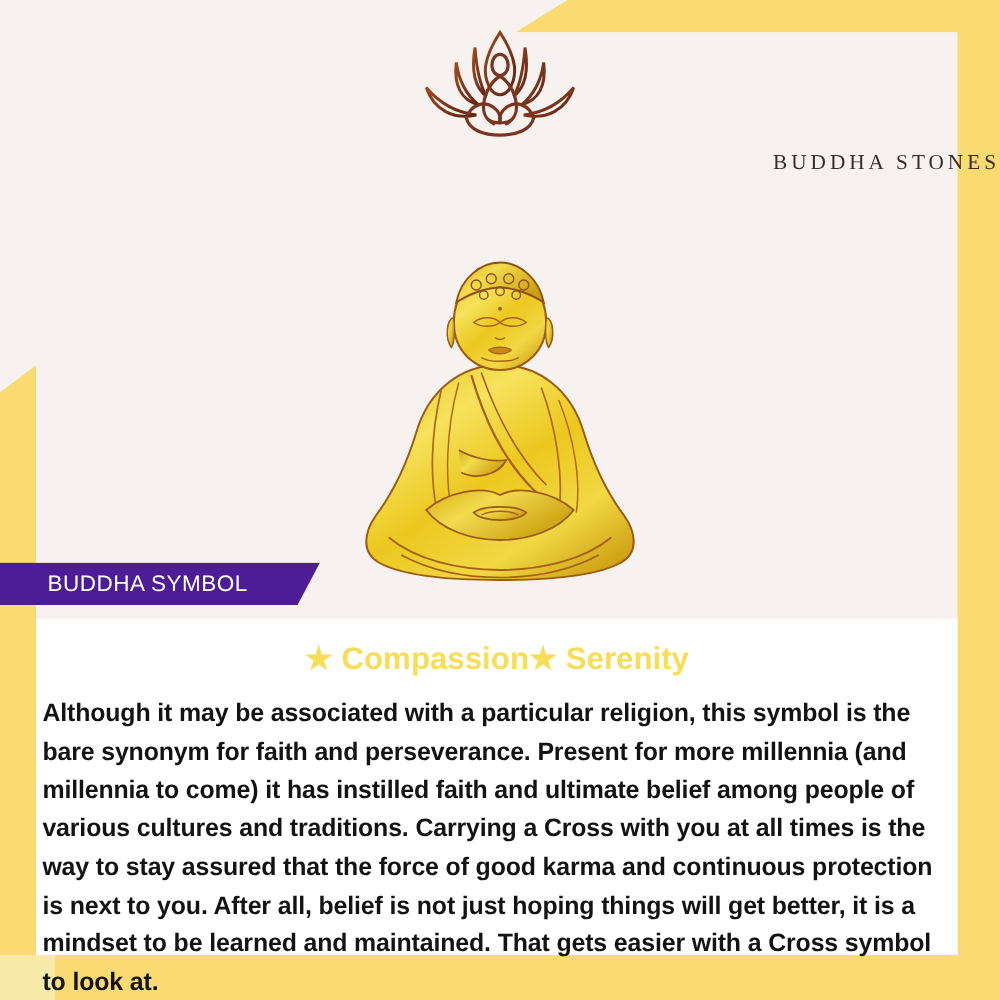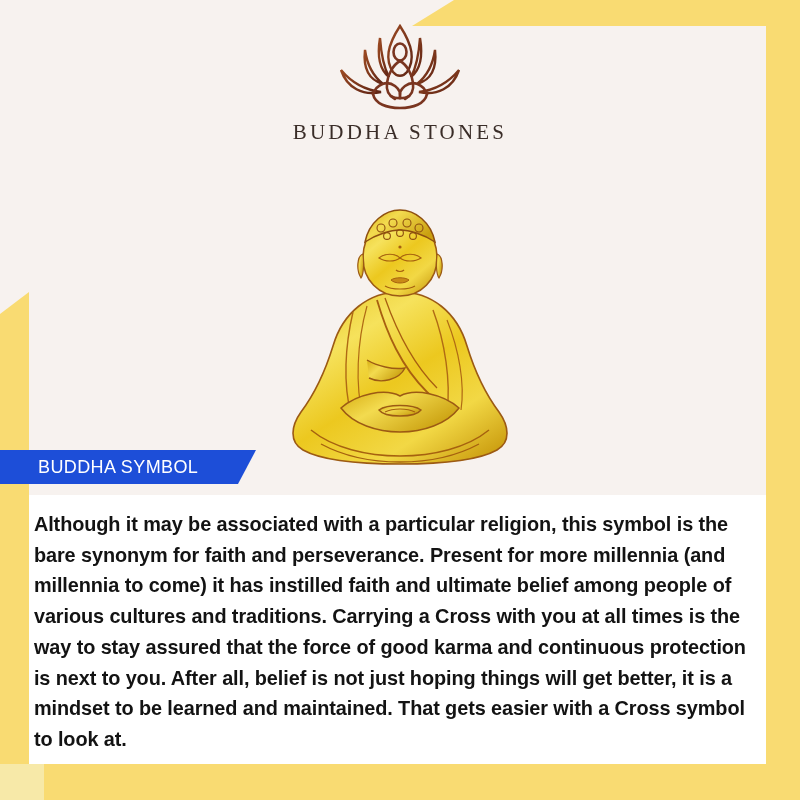--- a/index.html
+++ b/index.html
@@ -73,24 +73,25 @@
     width: 800px;
     text-align: center;
   }
   .logo-mark {
     display: block;
     margin: 0 auto;
   }
   .logo-word {
     margin-top: 2px;
     font-family: "Liberation Serif", serif;
-    font-size: 21px;
+    font-size: 17px;
     letter-spacing: 3.2px;
     color: #3a2d28;
     font-weight: 400;
+    text-align: right;
   }
 
   
   .title-bar {
     position: absolute;
     top: 141px;
     left: 164px;
     width: 472px;
     height: 58px;
     background: #fdfbf8;
@@ -119,21 +120,21 @@
     justify-content: center;
   }
 
   
   .symbol-tag {
     position: absolute;
     left: 0;
     top: 450px;
     height: 34px;
     min-width: 256px;
-    background: #1d4ed8;
+    background: #4c1d95;
     clip-path: polygon(0 0, 256px 0, 238px 34px, 0 34px);
     display: flex;
     align-items: center;
   }
   .symbol-tag-label {
     margin-left: 38px;
     color: #ffffff;
     font-size: 18px;
     letter-spacing: 0.4px;
     font-family: "Liberation Sans", sans-serif;
@@ -297,16 +298,17 @@
       <path d="M110 80 C114 77 124 77 128 80 C124 84 114 84 110 80 Z" fill="#c98a17" stroke="#a6610f" stroke-width="1"></path>
       <path d="M104 86 C110 90 128 90 134 86" fill="none" stroke="#a6610f" stroke-width="1.1"></path>
     </svg>
   </div>
 
   <div class="symbol-tag">
     <span class="symbol-tag-label">BUDDHA SYMBOL</span>
   </div>
 
   <div class="content">
+    <div class="subhead">★ Compassion★ Serenity</div>
     <p class="body-copy">Although it may be associated with a particular religion, this symbol is the bare synonym for faith and perseverance. Present for more millennia (and millennia to come) it has instilled faith and ultimate belief among people of various cultures and traditions. Carrying a Cross with you at all times is the way to stay assured that the force of good karma and continuous protection is next to you. After all, belief is not just hoping things will get better, it is a mindset to be learned and maintained. That gets easier with a Cross symbol to look at.</p>
   </div>
 
 </div>
 
 </body></html>

